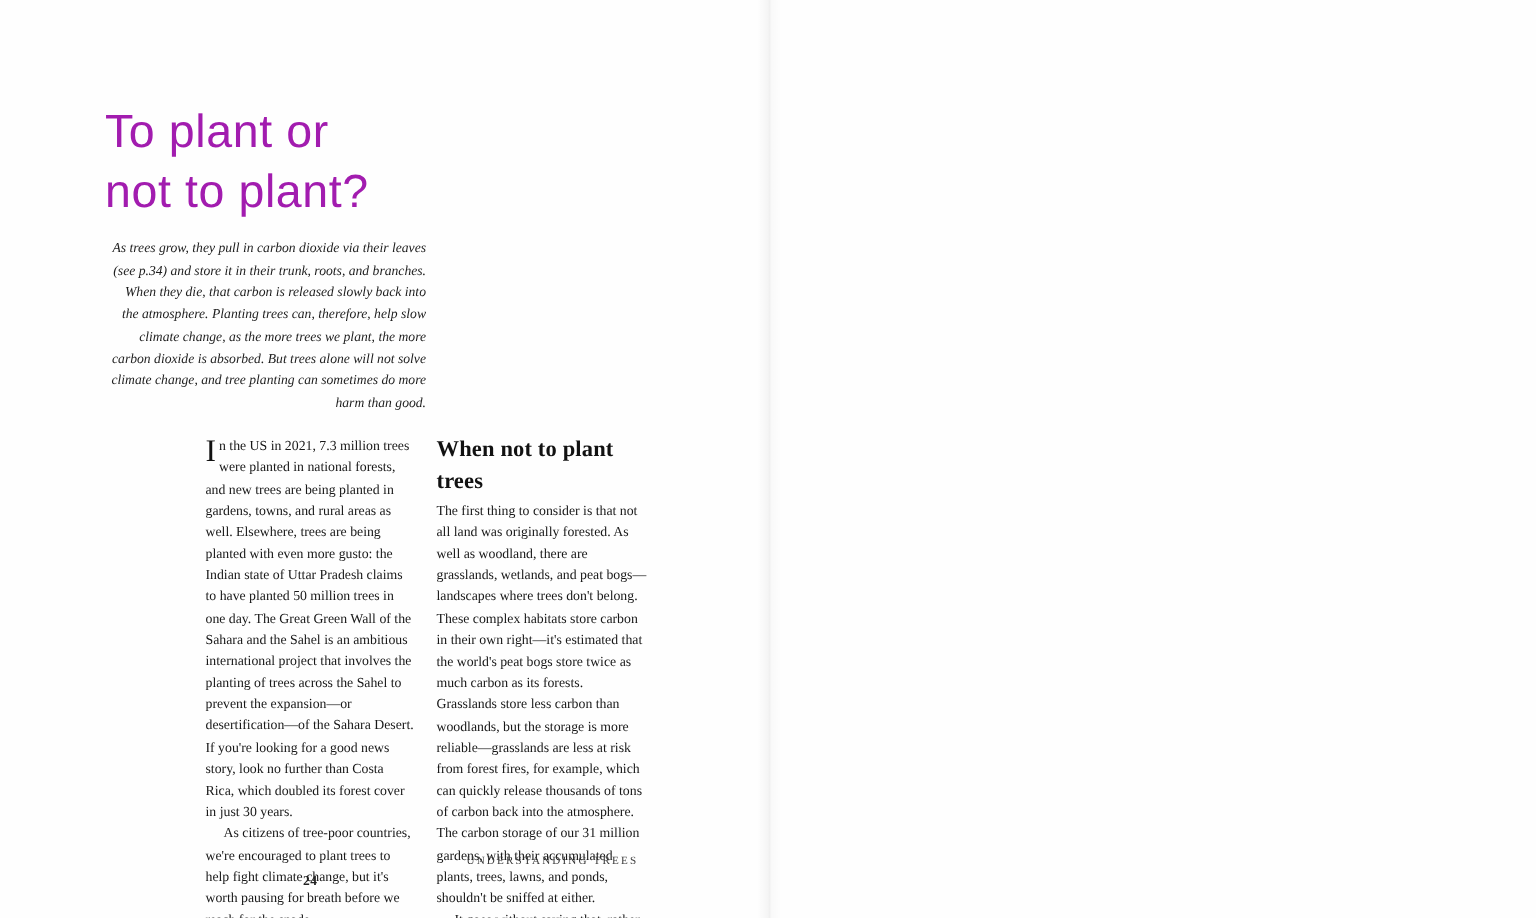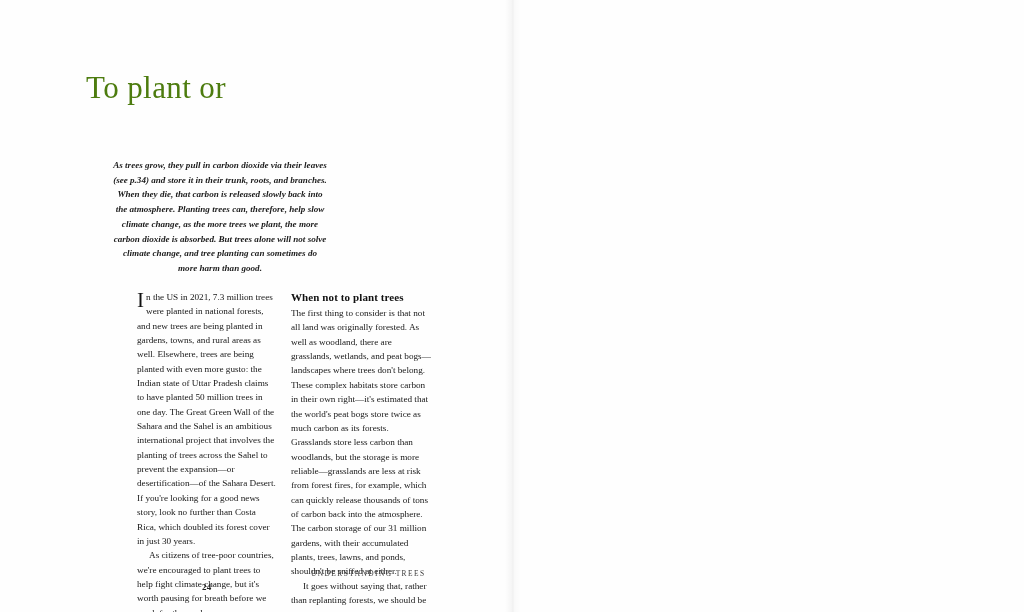--- a/index.html
+++ b/index.html
@@ -40,64 +40,63 @@
     top: 0;
     width: 512px;
     height: 612px;
   }
   .page-left  { left: 0; }
   .page-right { left: 512px; }
 
   
   .chapter-title {
     position: absolute;
-    left: 86px;
+    left: 70px;
     top: 68px;
     width: 330px;
-    font-family: Liberation Serif, serif;
+    font-family: Liberation Sans, sans-serif;
     font-weight: 400;
     font-size: 31px;
     line-height: 1.28;
     letter-spacing: 0.4px;
-    color: #4d7c0f;
+    color: #a21caf;
   }
   .chapter-title .tl { display: block; white-space: pre; }
 
   
   .intro {
     position: absolute;
     left: 70px;
     top: 158px;
     width: 214px;
     font-style: italic;
-    font-weight: 700;
+    font-weight: 400;
     font-size: 9.1px;
     line-height: 1.62;
     color: #1c1c1c;
-    text-align: center;
-    margin-left: 43px;
+    text-align: right;
   }
 
   
   .col {
     position: absolute;
     font-size: 9.2px;
     line-height: 1.56;
     color: #171717;
     text-align: left;
   }
   .col p {
     margin: 0;
   }
   .col p + p {
     text-indent: 12px;
   }
   .col h3 {
     margin: 0 0 0.5px 0;
-    font-size: 11px;
+    font-size: 15px;
     font-weight: 700;
     line-height: 1.42;
     color: #111;
     letter-spacing: 0.1px;
   }
 
   
   .dropcap-para {
     position: relative;
   }
@@ -141,20 +140,21 @@
 </style>
 </head>
 <body>
 
 <div class="spread">
 
   <div class="page page-left">
 
     <div class="chapter-title">
       <span class="tl">To plant or</span>
+      <span class="tl">not to plant?</span>
     </div>
 
     <div class="intro">As trees grow, they pull in carbon dioxide via their leaves (see p.34) and store it in their trunk, roots, and branches. When they die, that carbon is released slowly back into the atmosphere. Planting trees can, therefore, help slow climate change, as the more trees we plant, the more carbon dioxide is absorbed. But trees alone will not solve climate change, and tree planting can sometimes do more harm than good.</div>
 
     <div class="col col-l1">
       <div class="sec">
         <p class="dropcap-para"><span class="dropcap">I</span><span>n the US in 2021, 7.3 million trees were planted in national forests, and new trees are being planted in gardens, towns, and rural areas as well. Elsewhere, trees are being planted with even more gusto: the Indian state of Uttar Pradesh claims to have planted 50 million trees in one day. The Great Green Wall of the Sahara and the Sahel is an ambitious international project that involves the planting of trees across the Sahel to prevent the expansion—or desertification—of the Sahara Desert. If you're looking for a good news story, look no further than Costa Rica, which doubled its forest cover in just 30 years.</span></p>
         <p>As citizens of tree-poor countries, we're encouraged to plant trees to help fight climate change, but it's worth pausing for breath before we reach for the spade.</p>
       </div>
     </div>

